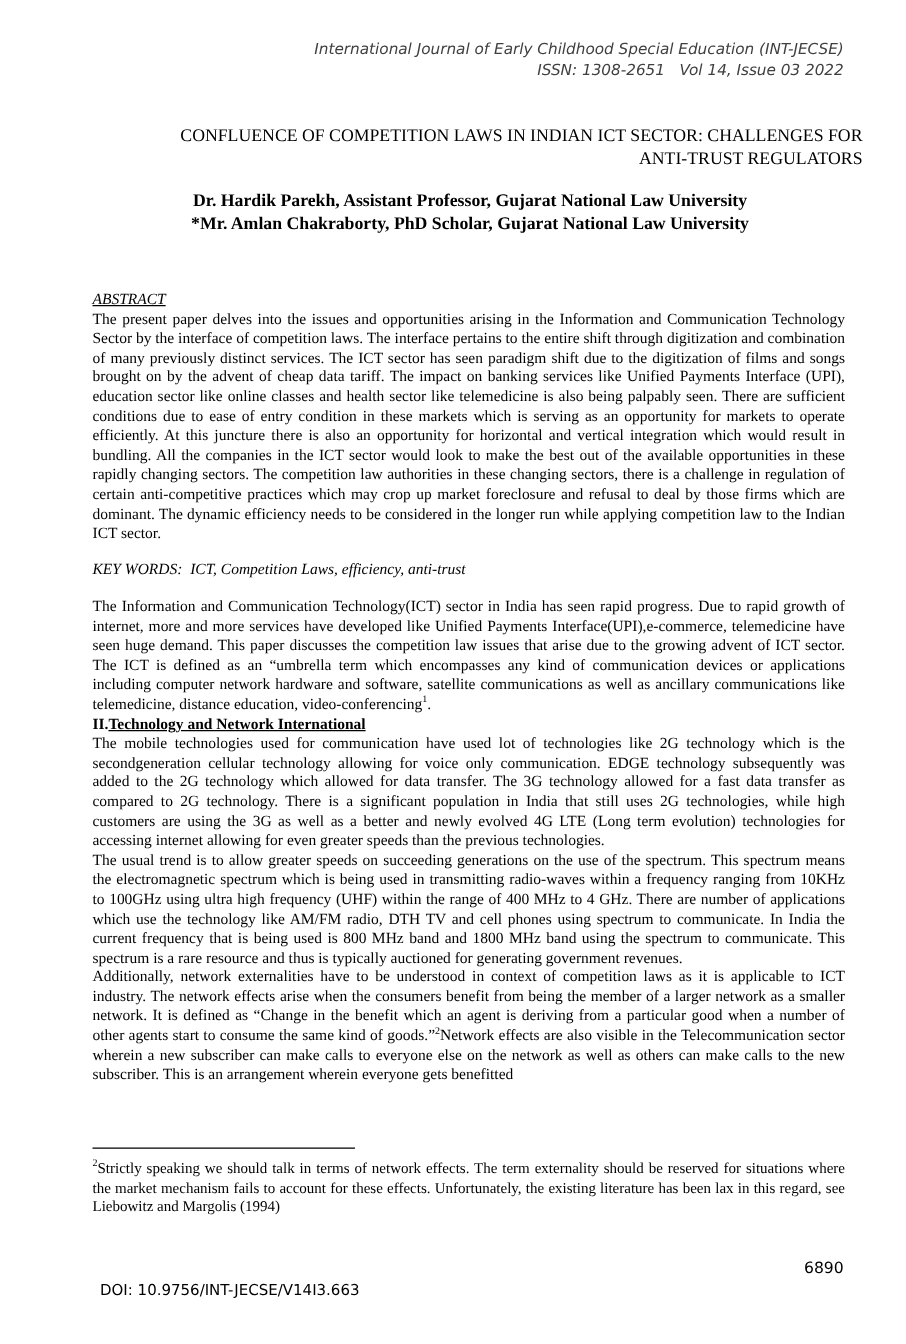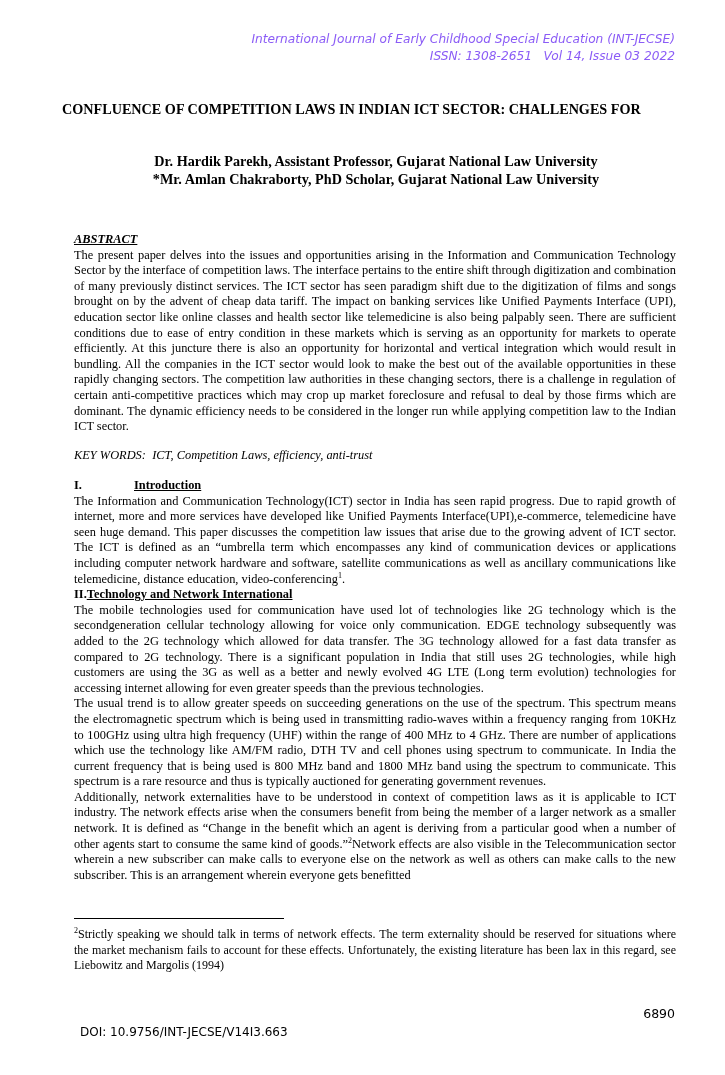--- a/index.html
+++ b/index.html
@@ -1,26 +1,26 @@
 <!DOCTYPE html>
 <html><head>
 <meta charset="utf-8">
 <style>
   html, body { margin: 0; padding: 0; background: #ffffff; }
   body { width: 725px; height: 1075px; position: relative; overflow: hidden; color: #000; }
   .page { position: absolute; left: 0; top: 0; width: 725px; height: 1075px; }
   .running-head { position: absolute; right: 50px; top: 31px; text-align: right;
-    font-family: "DejaVu Sans", sans-serif; font-style: italic; font-size: 12.2px; line-height: 17px; color: #8b5cf6; }
-  .title { position: absolute; left: 62px; width: 628px; top: 101px; text-align: left;
-    font-family: "Liberation Serif", serif; font-weight: bold; font-size: 14.2px; line-height: 17.5px; }
+    font-family: "DejaVu Sans", sans-serif; font-style: italic; font-size: 12.2px; line-height: 17px; color: #404040; }
+  .title { position: absolute; left: 62px; width: 628px; top: 101px; text-align: right;
+    font-family: "Liberation Serif", serif; font-weight: normal; font-size: 14.2px; line-height: 17.5px; }
   .authors { position: absolute; left: 62px; width: 628px; top: 153px; text-align: center;
     font-family: "Liberation Serif", serif; font-weight: bold; font-size: 14.2px; line-height: 17.5px; }
   .body-text { font-family: "Liberation Serif", serif; font-size: 12.4px; line-height: 15.6px; text-align: justify; }
   .abstract { position: absolute; left: 74px; width: 602px; top: 232px; }
-  .abstract-head { font-weight: bold; font-style: italic; text-decoration: underline; }
+  .abstract-head { font-weight: normal; font-style: italic; text-decoration: underline; }
   .abstract-text { }
   .keywords { position: absolute; left: 74px; top: 448px; font-weight: normal; font-style: italic; }
   .section { position: absolute; left: 74px; width: 602px; }
   .sec1 { top: 478px; }
   .sec-head { font-weight: bold; }
   .sec-num { display: inline-block; width: 60px; }
   .u { text-decoration: underline; }
   p { margin: 0; }
   sup { font-size: 8px; line-height: 0; vertical-align: super; }
   .fn-rule { position: absolute; left: 74px; top: 918px; width: 210px; height: 1px; background: #000; }
@@ -33,38 +33,36 @@
 
 <div class="page">
 
   <div class="running-head">
     <div>International Journal of Early Childhood Special Education (INT-JECSE)</div>
     <div style="white-space:pre;">ISSN: 1308-2651   Vol 14, Issue 03 2022</div>
   </div>
 
   <div class="title">
     <div>CONFLUENCE OF COMPETITION LAWS IN INDIAN ICT SECTOR: CHALLENGES FOR</div>
+    <div>ANTI-TRUST REGULATORS</div>
   </div>
 
   <div class="authors">
     <div>Dr. Hardik Parekh, Assistant Professor, Gujarat National Law University</div>
     <div>*Mr. Amlan Chakraborty, PhD Scholar, Gujarat National Law University</div>
   </div>
 
   <div class="abstract body-text">
     <div class="abstract-head">ABSTRACT</div>
     <p class="abstract-text">The present paper delves into the issues and opportunities arising in the Information and Communication Technology Sector by the interface of competition laws. The interface pertains to the entire shift through digitization and combination of many previously distinct services. The ICT sector has seen paradigm shift due to the digitization of films and songs brought on by the advent of cheap data tariff. The impact on banking services like Unified Payments Interface (UPI), education sector like online classes and health sector like telemedicine is also being palpably seen. There are sufficient conditions due to ease of entry condition in these markets which is serving as an opportunity for markets to operate efficiently. At this juncture there is also an opportunity for horizontal and vertical integration which would result in bundling. All the companies in the ICT sector would look to make the best out of the available opportunities in these rapidly changing sectors. The competition law authorities in these changing sectors, there is a challenge in regulation of certain anti-competitive practices which may crop up market foreclosure and refusal to deal by those firms which are dominant. The dynamic efficiency needs to be considered in the longer run while applying competition law to the Indian ICT sector.</p>
   </div>
 
   <div class="keywords body-text" style="white-space:pre;">KEY WORDS:  ICT, Competition Laws, efficiency, anti-trust</div>
 
   <div class="section sec1 body-text">
-    <div class="sec-head">
-      <span class="sec-num">I.</span><span class="u">Introduction</span>
-    </div>
     <p><span>The Information and Communication Technology(ICT) sector in India has seen rapid progress. Due to rapid growth of internet, more and more services have developed like Unified Payments Interface(UPI),e-commerce, telemedicine have seen huge demand. This paper discusses the competition law issues that arise due to the growing advent of ICT sector. The ICT is defined as an “umbrella term which encompasses any kind of communication devices or applications including computer network hardware and software, satellite communications as well as ancillary communications like telemedicine, distance education, video-conferencing</span><sup>1</sup><span>.</span></p>
 
     <div class="sec-head">
       <span>II.</span><span class="u">Technology and Network International</span>
     </div>
     <p>The mobile technologies used for communication have used lot of technologies like 2G technology which is the secondgeneration cellular technology allowing for voice only communication. EDGE technology subsequently was added to the 2G technology which allowed for data transfer. The 3G technology allowed for a fast data transfer as compared to 2G technology. There is a significant population in India that still uses 2G technologies, while high customers are using the 3G as well as a better and newly evolved 4G LTE (Long term evolution) technologies for accessing internet allowing for even greater speeds than the previous technologies.</p>
     <p>The usual trend is to allow greater speeds on succeeding generations on the use of the spectrum. This spectrum means the electromagnetic spectrum which is being used in transmitting radio-waves within a frequency ranging from 10KHz to 100GHz using ultra high frequency (UHF) within the range of 400 MHz to 4 GHz. There are number of applications which use the technology like AM/FM radio, DTH TV and cell phones using spectrum to communicate. In India the current frequency that is being used is 800 MHz band and 1800 MHz band using the spectrum to communicate. This spectrum is a rare resource and thus is typically auctioned for generating government revenues.</p>
     <p><span>Additionally, network externalities have to be understood in context of competition laws as it is applicable to ICT industry. The network effects arise when the consumers benefit from being the member of a larger network as a smaller network. It is defined as “Change in the benefit which an agent is deriving from a particular good when a number of other agents start to consume the same kind of goods.”</span><sup>2</sup><span>Network effects are also visible in the Telecommunication sector wherein a new subscriber can make calls to everyone else on the network as well as others can make calls to the new subscriber. This is an arrangement wherein everyone gets benefitted</span></p>
   </div>
 

